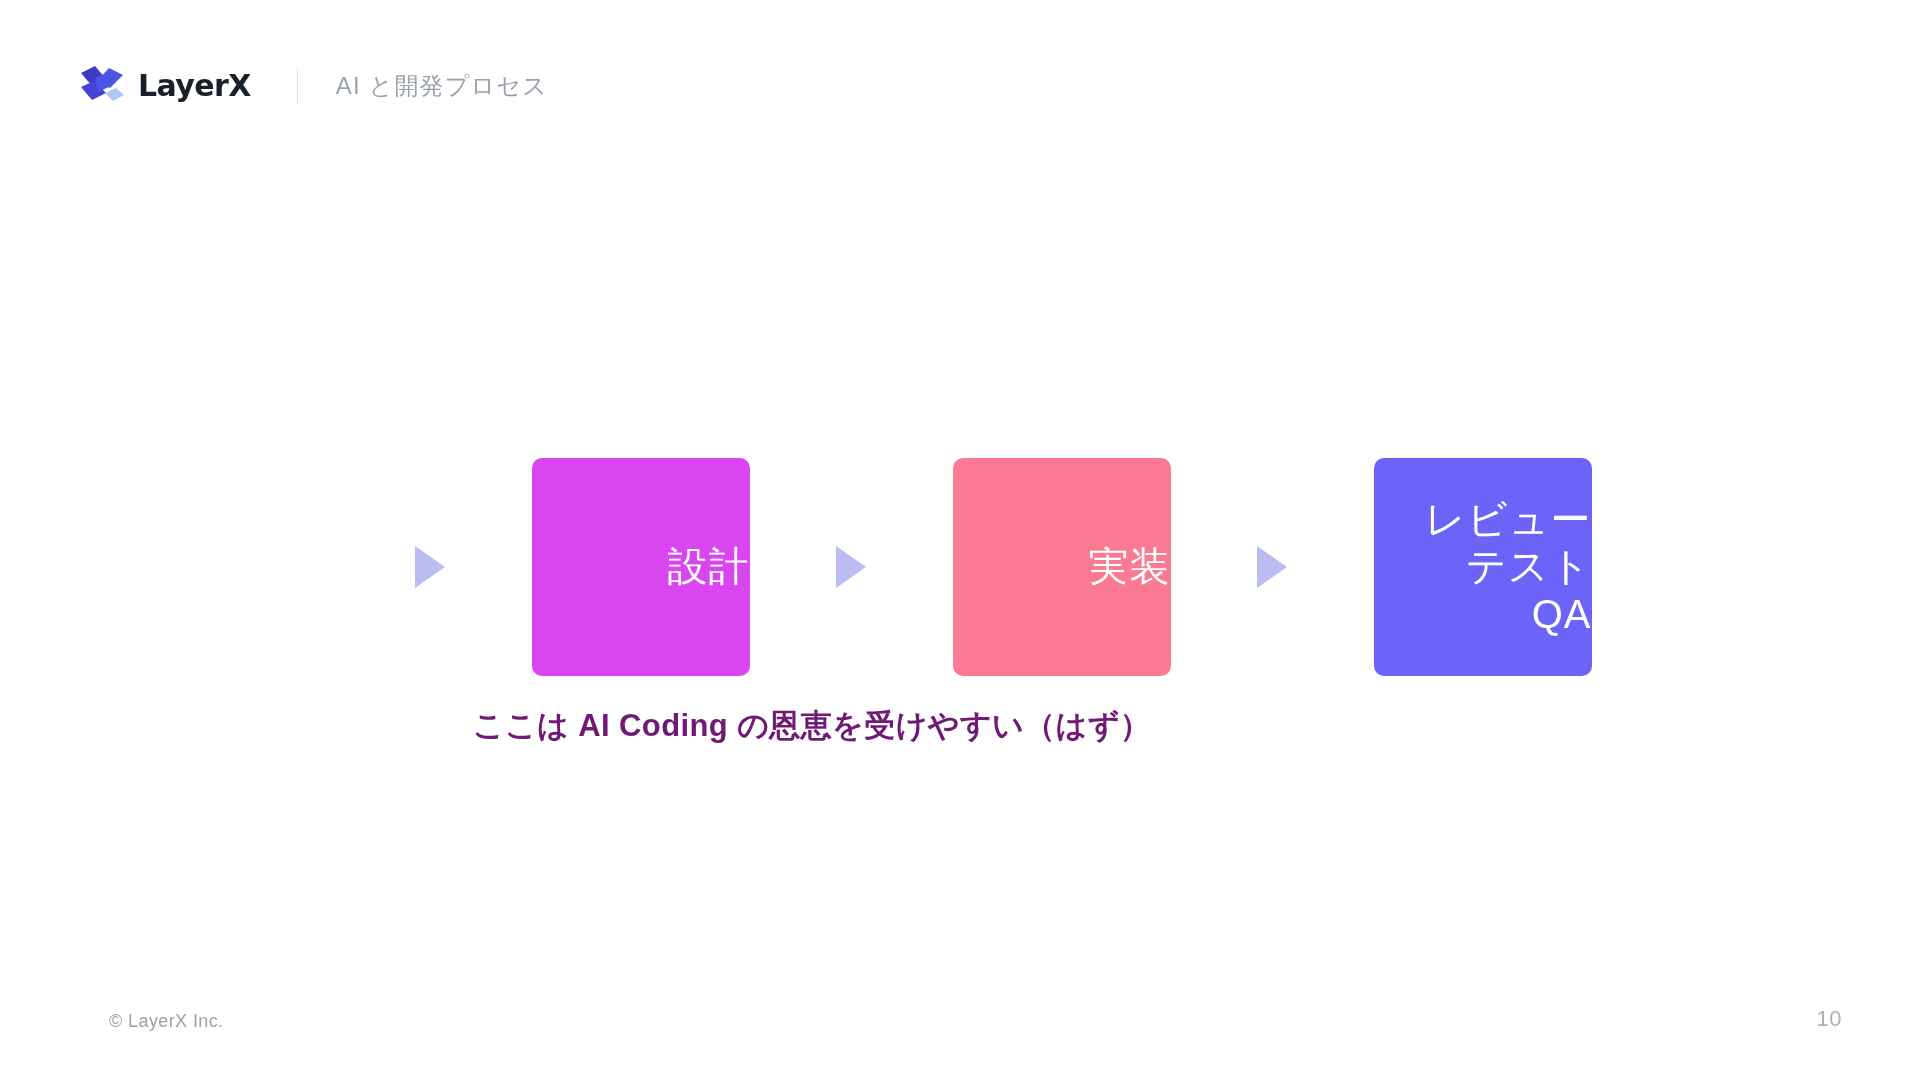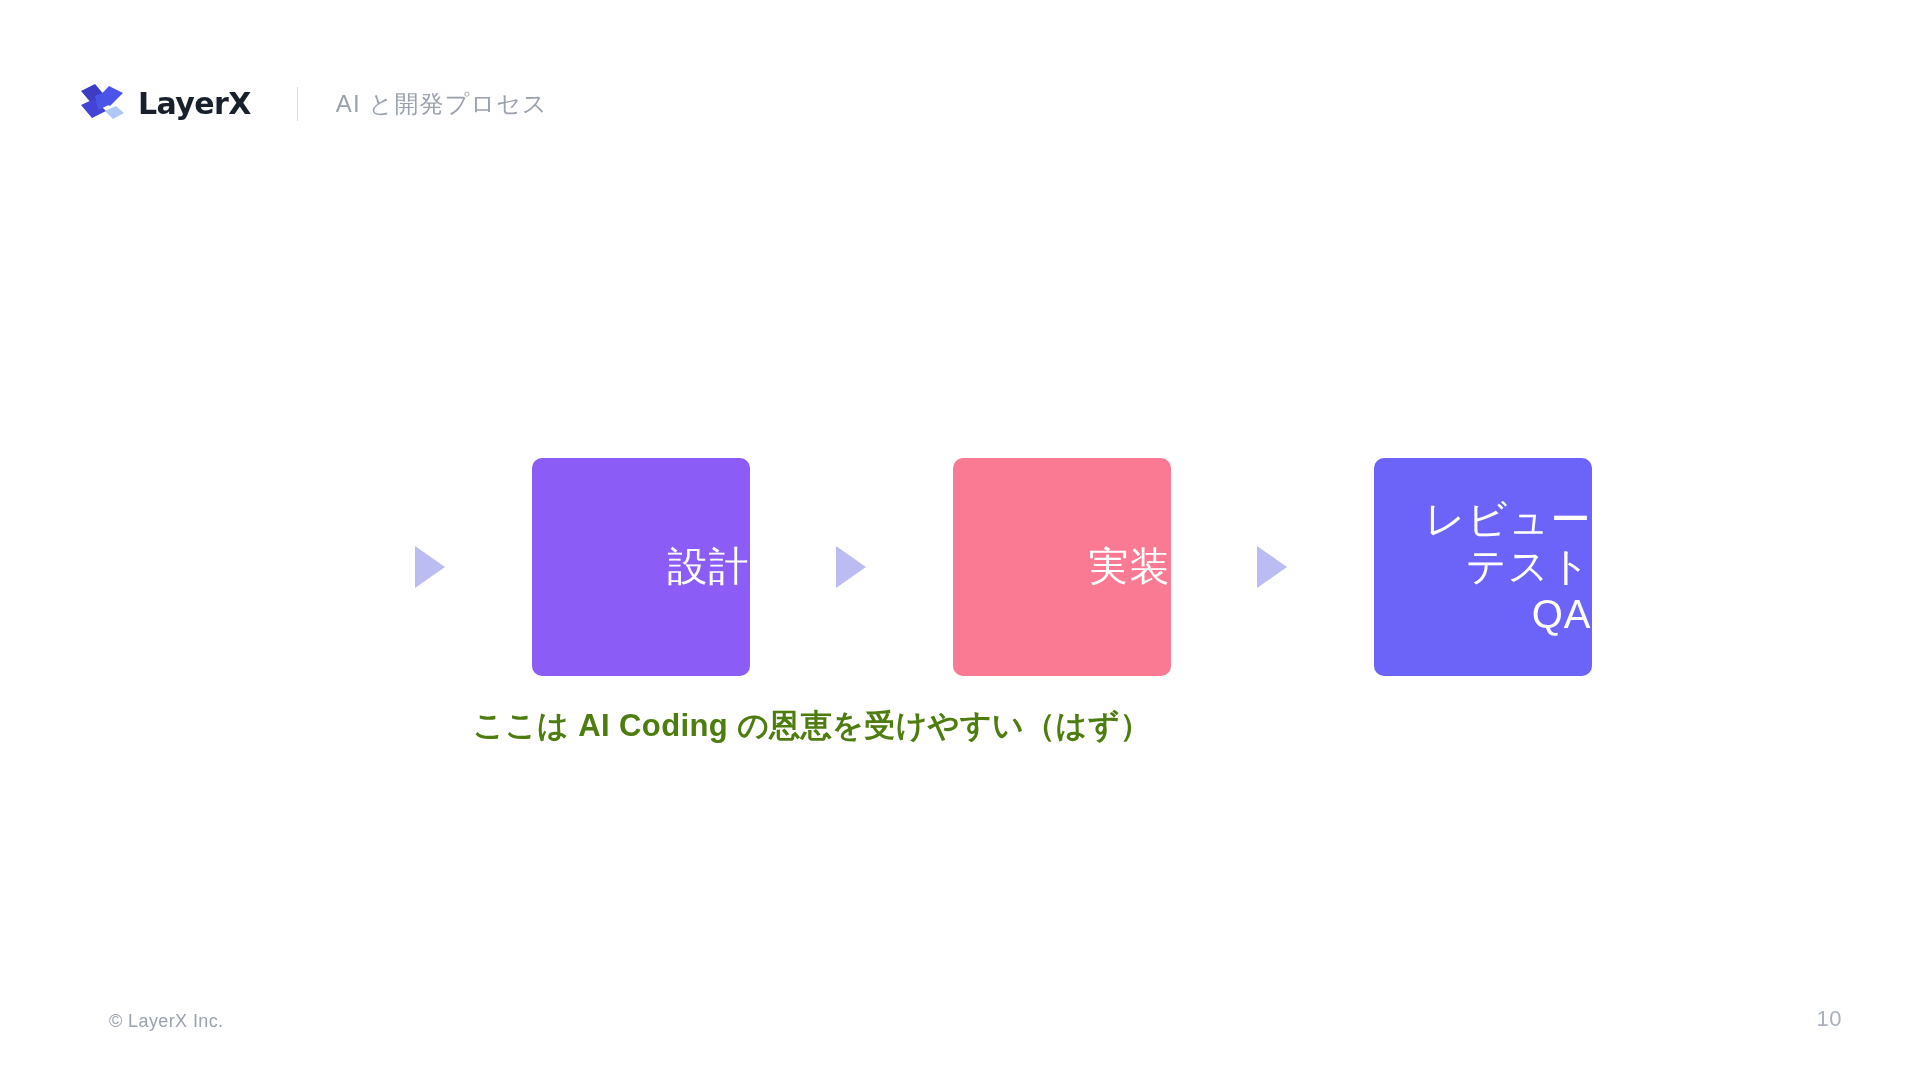--- a/index.html
+++ b/index.html
@@ -21,21 +21,21 @@
     width: 1920px;
     height: 1080px;
     background: #ffffff;
     box-sizing: border-box;
   }
 
   
   .slide-header {
     position: absolute;
     left: 80px;
-    top: 80px;
+    top: 62px;
     display: flex;
     align-items: center;
     height: 48px;
   }
   .brand-lockup {
     display: flex;
     align-items: center;
     gap: 14px;
   }
   .brand-mark {
@@ -111,21 +111,21 @@
 
   
   .flow-caption {
     position: absolute;
     top: 706px;
     left: 0;
     width: 1624px;
     text-align: center;
     font-size: 31px;
     font-weight: 700;
-    color: #4d7c0f;
+    color: #701a75;
     letter-spacing: 0.4px;
     line-height: 1.3;
   }
 
   
   .footer-copyright {
     position: absolute;
     left: 80px;
     bottom: 50px;
     font-size: 18px;
@@ -173,21 +173,21 @@
 
   <div class="flow">
 
 
     <span class="flow-arrow">
       <svg width="34" height="46" viewBox="0 0 34 46" aria-hidden="true">
         <polygon points="2,2 32,23 2,44" fill="#BBBCF2"></polygon>
       </svg>
     </span>
 
-    <div class="flow-step" style="background:#8b5cf6">
+    <div class="flow-step" style="background:#d946ef">
       <span class="step-line">設計</span>
     </div>
 
     <span class="flow-arrow">
       <svg width="34" height="46" viewBox="0 0 34 46" aria-hidden="true">
         <polygon points="2,2 32,23 2,44" fill="#BBBCF2"></polygon>
       </svg>
     </span>
 
     <div class="flow-step" style="background:#FA7A93">

